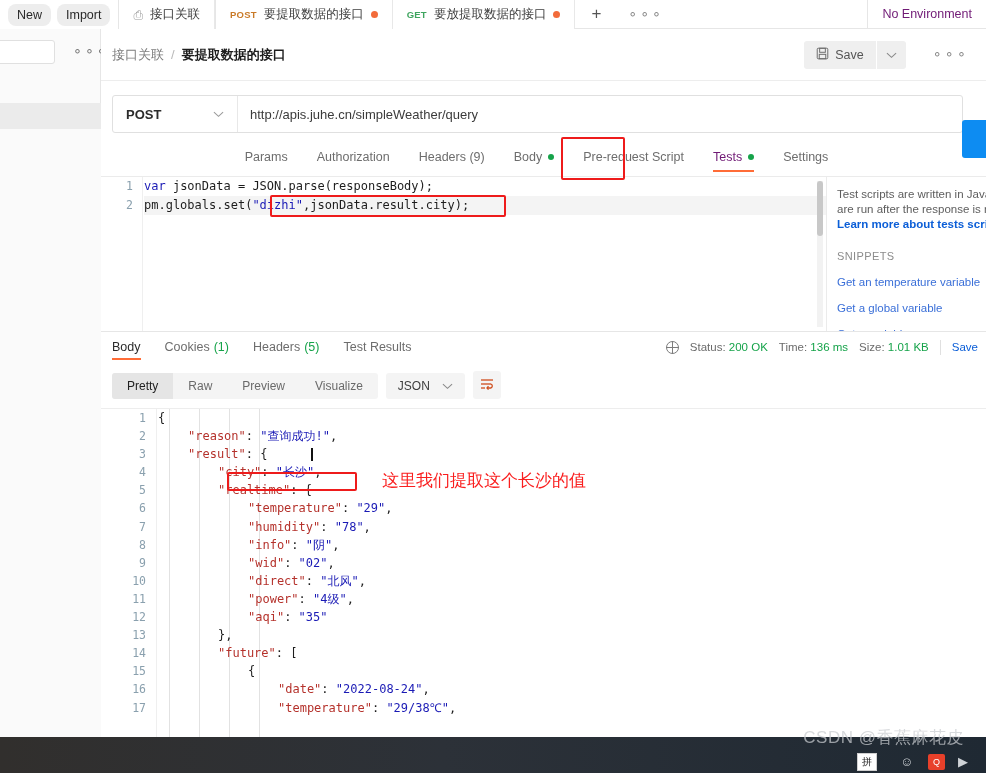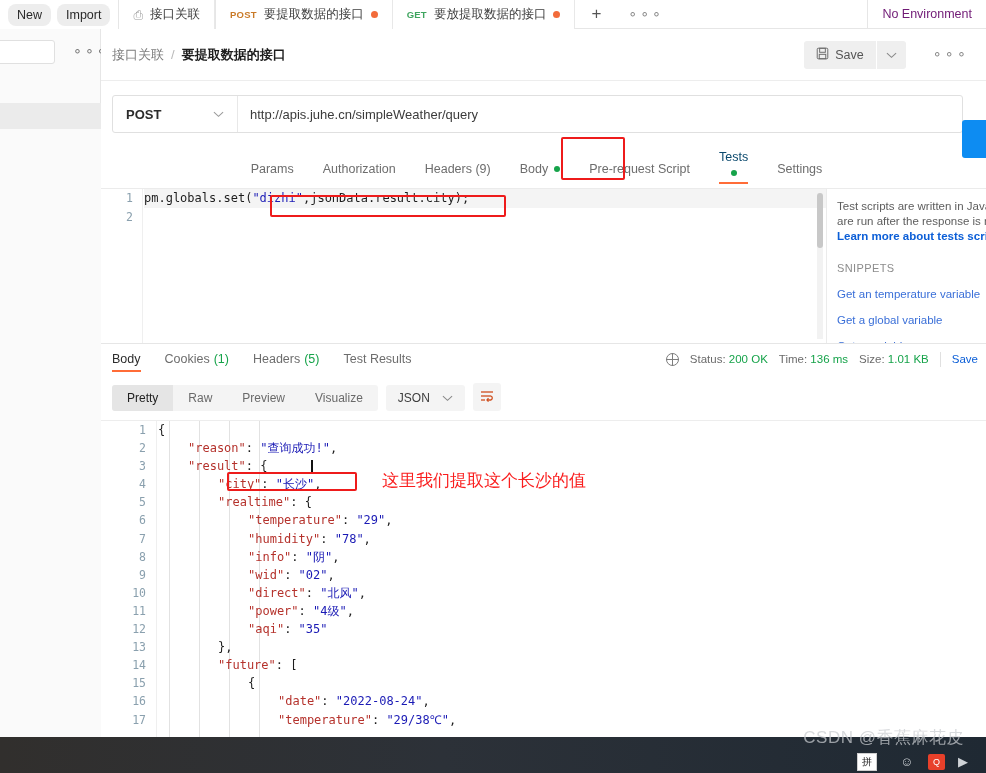--- a/index.html
+++ b/index.html
@@ -112,21 +112,21 @@
 
   
   .reqtabs {
     display:flex; align-items:flex-end; gap:3px; padding:13px 12px 0 11px; position:relative;justify-content:center;
   }
   .rtab {
     position:relative; padding:4px 13px 12px 13px; font-size:12.5px; color:#6d6d6d; cursor:pointer;
     display:flex; align-items:center; gap:6px; white-space:nowrap;
   }
   .rtab:first-child { padding-left:0; }
-  .rtab.active { color:#0c4a6e;flex-direction:column; }
+  .rtab.active { color:#701a75; }
   .rtab.active::after {
     content:""; position:absolute; left:13px; right:13px; bottom:4px; height:2px; background:#ff6c37;
   }
   .gdot { width:6px; height:6px; border-radius:50%; background:#16a34a; display:inline-block; }
   .hl-box {
     position:absolute; border:2px solid #ee1b1b; border-radius:2px; pointer-events:none; z-index:30;
   }
 
   
   .editorwrap { display:flex; border-top:1px solid #ebebeb; height:155px; }
@@ -368,20 +368,21 @@
       </div>
     </div>
 
     <div class="editorwrap">
       <div class="editor">
         <div class="gutter">
           <div class="gline">1</div>
           <div class="gline">2</div>
         </div>
         <div class="codearea">
+          <div class="cline"><span class="tok-kw">var</span> jsonData = JSON.parse(responseBody);</div>
           <div class="cline lit">pm.globals.set(<span class="tok-str">"dizhi"</span>,jsonData.result.city);</div>
         </div>
         <div class="ed-scroll-track"></div>
         <div class="ed-scroll"></div>
       </div>
       <div class="snippets">
         <div class="snip-intro">Test scripts are written in Java</div>
         <div class="snip-intro">are run after the response is re</div>
         <div class="snip-link">Learn more about tests scripts</div>
         <div class="snip-hdr">SNIPPETS</div>

